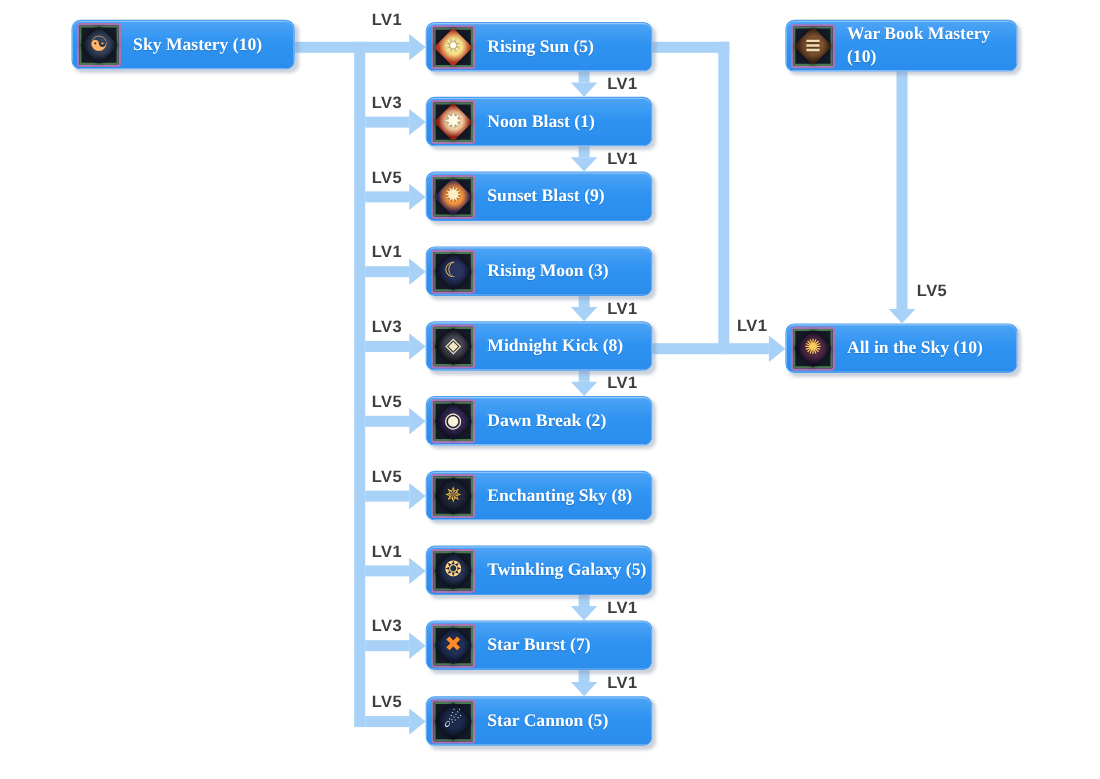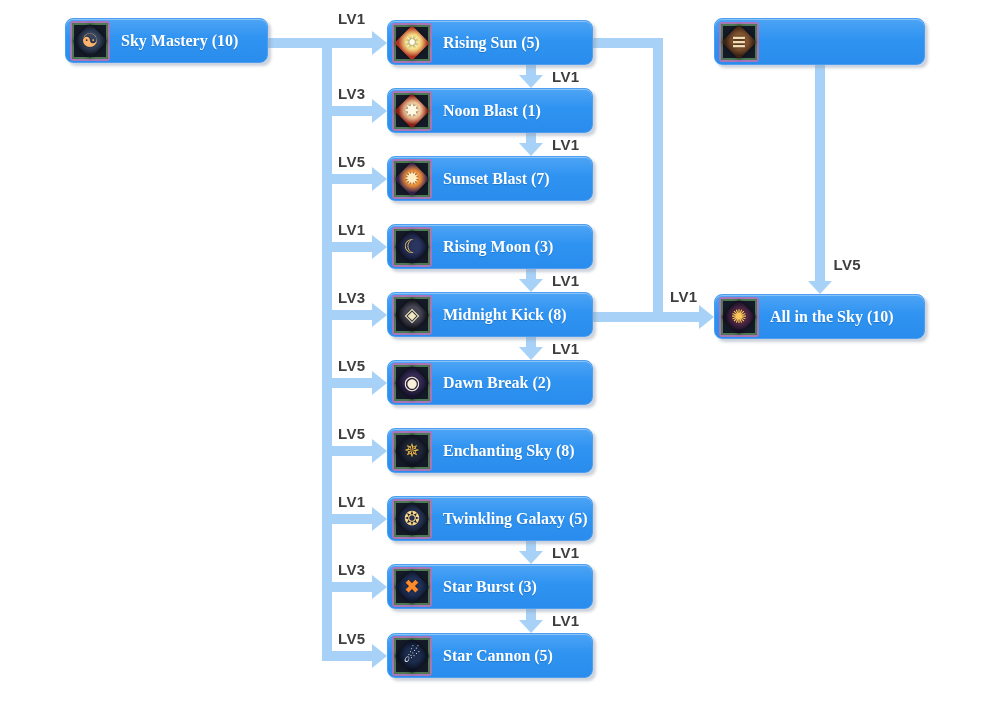--- a/index.html
+++ b/index.html
@@ -135,21 +135,21 @@
         <span class="diamond" style="background: radial-gradient(circle at 50% 45%, rgb(255, 217, 168) 0%, rgb(255, 217, 168) 38%, rgb(140, 31, 20) 78%);"></span>
         <span class="glyph" style="color: rgb(255, 248, 226);">✸</span>
       </span>
       <span class="node-label">Noon Blast (1)</span>
     </div>
     <div class="node" style="left: 387px; top: 156px; width: 206px; height: 45px;">
       <span class="icon">
         <span class="diamond" style="background: radial-gradient(circle at 50% 45%, rgb(255, 154, 60) 0%, rgb(255, 154, 60) 38%, rgb(51, 32, 74) 78%);"></span>
         <span class="glyph" style="color: rgb(255, 237, 194);">✹</span>
       </span>
-      <span class="node-label">Sunset Blast (7)</span>
+      <span class="node-label">Sunset Blast (9)</span>
     </div>
     <div class="node" style="left: 387px; top: 224px; width: 206px; height: 45px;">
       <span class="icon">
         <span class="diamond" style="background: radial-gradient(circle at 50% 45%, rgb(42, 53, 96) 0%, rgb(42, 53, 96) 38%, rgb(16, 20, 42) 78%);"></span>
         <span class="glyph" style="color: rgb(240, 201, 106);">☾</span>
       </span>
       <span class="node-label">Rising Moon (3)</span>
     </div>
     <div class="node" style="left: 387px; top: 292px; width: 206px; height: 45px;">
       <span class="icon">
@@ -177,34 +177,35 @@
         <span class="diamond" style="background: radial-gradient(circle at 50% 45%, rgb(44, 58, 94) 0%, rgb(44, 58, 94) 38%, rgb(15, 22, 38) 78%);"></span>
         <span class="glyph" style="color: rgb(255, 217, 138);">❂</span>
       </span>
       <span class="node-label">Twinkling Galaxy (5)</span>
     </div>
     <div class="node" style="left: 387px; top: 564px; width: 206px; height: 45px;">
       <span class="icon">
         <span class="diamond" style="background: radial-gradient(circle at 50% 45%, rgb(35, 53, 94) 0%, rgb(35, 53, 94) 38%, rgb(14, 24, 48) 78%);"></span>
         <span class="glyph" style="color: rgb(255, 138, 42);">✖</span>
       </span>
-      <span class="node-label">Star Burst (3)</span>
+      <span class="node-label">Star Burst (7)</span>
     </div>
     <div class="node" style="left: 387px; top: 633px; width: 206px; height: 45px;">
       <span class="icon">
         <span class="diamond" style="background: radial-gradient(circle at 50% 45%, rgb(29, 44, 78) 0%, rgb(29, 44, 78) 38%, rgb(10, 18, 34) 78%);"></span>
         <span class="glyph" style="color: rgb(238, 244, 255);">☄</span>
       </span>
       <span class="node-label">Star Cannon (5)</span>
     </div>
     <div class="node wrap" style="left: 714px; top: 18px; width: 211px; height: 47px;">
       <span class="icon">
         <span class="diamond" style="background: radial-gradient(circle at 50% 45%, rgb(138, 90, 52) 0%, rgb(138, 90, 52) 38%, rgb(58, 34, 20) 78%);"></span>
         <span class="glyph" style="color: rgb(242, 220, 180);">≡</span>
       </span>
+      <span class="node-label">War Book Mastery (10)</span>
     </div>
     <div class="node" style="left: 714px; top: 294px; width: 211px; height: 45px;">
       <span class="icon">
         <span class="diamond" style="background: radial-gradient(circle at 50% 45%, rgb(90, 44, 74) 0%, rgb(90, 44, 74) 38%, rgb(20, 14, 36) 78%);"></span>
         <span class="glyph" style="color: rgb(255, 201, 94);">✺</span>
       </span>
       <span class="node-label">All in the Sky (10)</span>
     </div>
   </div>
 

